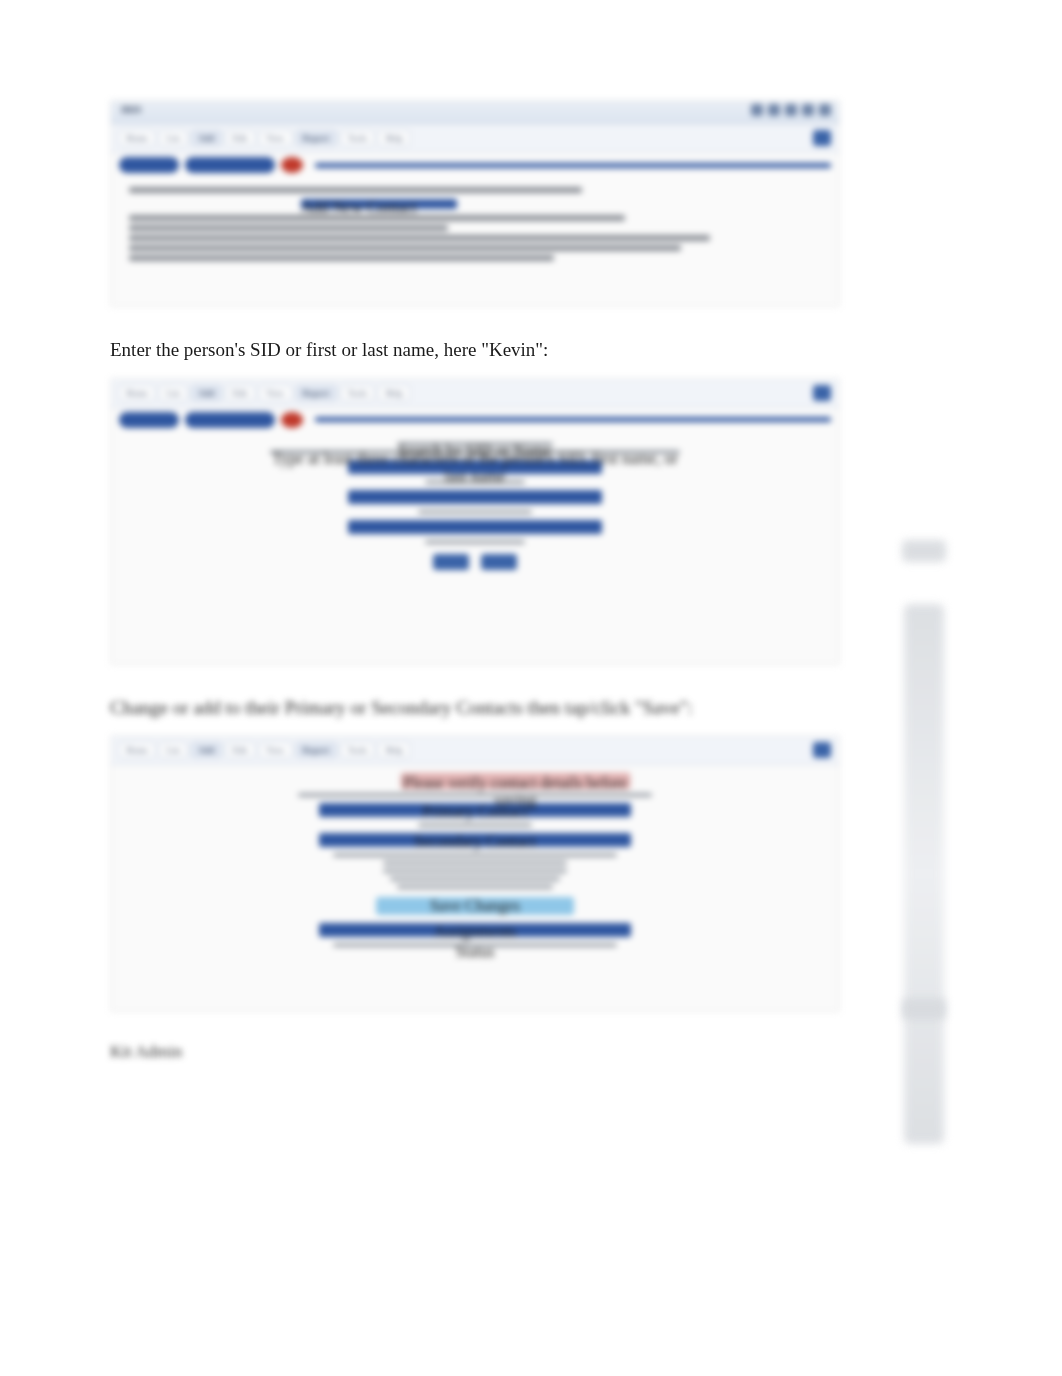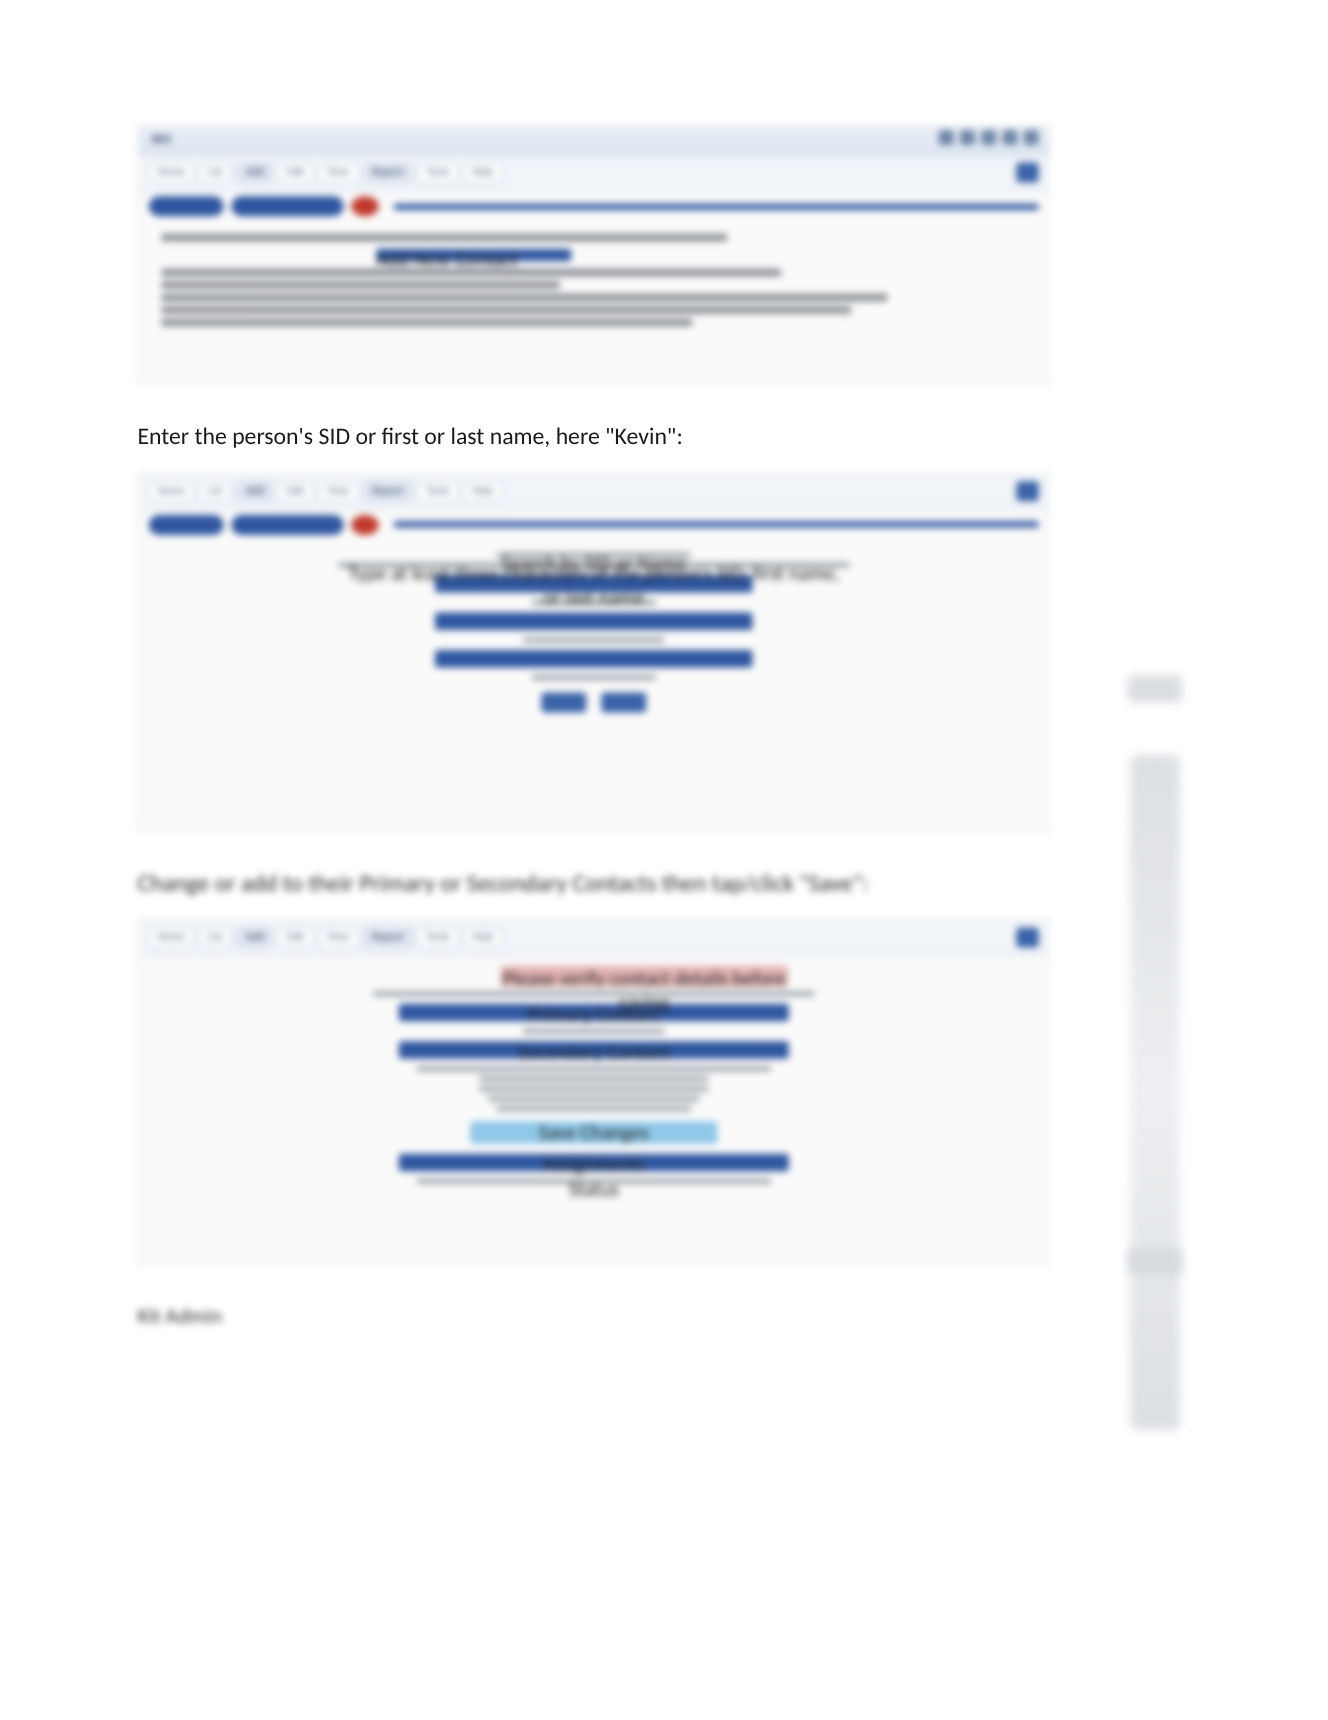--- a/index.html
+++ b/index.html
@@ -1,16 +1,16 @@
 <!DOCTYPE html>
 <html><head>
 <meta charset="utf-8">
 <style>
   html,body{margin:0;padding:0;background:#fff;font-family:Calibri,Arial,sans-serif;color:#222;}
-  .page{width:1062px;height:1376px;position:relative;margin:0 auto;background:#fff;}
+  .page{width:1062px;height:1376px;position:relative;margin:0 auto;background:#fff;font-family:Liberation Serif, serif;}
   .content{position:absolute;left:110px;top:100px;width:730px;}
   .shot{position:relative;border:1px solid #e6e6e6;background:#fafafa;border-radius:2px;margin-bottom:30px;filter:blur(3px);}
   .shot .titlebar{height:22px;background:linear-gradient(#e9eef5,#dce5f1);border-bottom:1px solid #c8d0dc;position:relative;}
   .shot .titlebar .lbl{position:absolute;left:10px;top:3px;font-size:10px;color:#3a4a66;font-weight:bold;}
   .shot .titlebar .icons{position:absolute;right:8px;top:3px;display:flex;gap:5px;}
   .shot .titlebar .ico{width:12px;height:12px;background:#6f85a8;border-radius:2px;}
   .shot .tabs{display:flex;gap:4px;padding:6px 8px;background:#f1f4f9;border-bottom:1px solid #d6dde8;}
   .shot .tabs .tab{height:14px;border:1px solid #c6cfdc;background:#fff;border-radius:3px;padding:0 6px;font-size:9px;color:#4b5a74;line-height:14px;}
   .shot .tabs .tab.active{background:#e1e8f3;font-weight:bold;}
   .shot .tabs .square{width:18px;height:16px;background:#3a63a8;border-radius:3px;margin-left:auto;}

